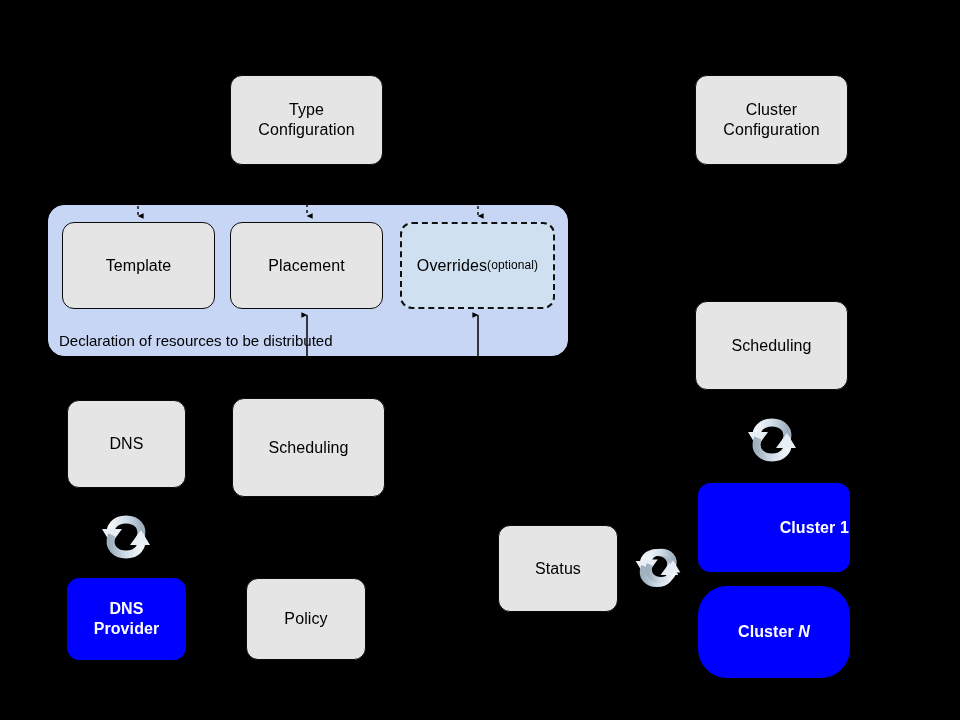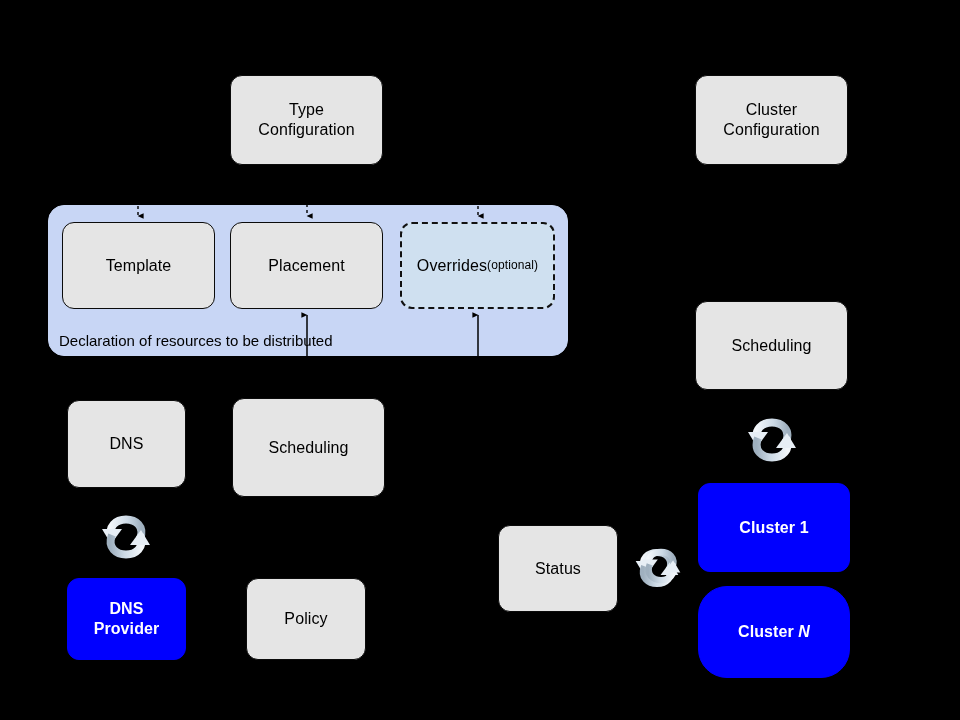--- a/index.html
+++ b/index.html
@@ -165,21 +165,21 @@
   </div>
 
   <div class="node" style="left:246px; top:578px; width:120px; height:82px;">
     <span class="label">Policy</span>
   </div>
 
   <div class="node" style="left:695px; top:301px; width:153px; height:89px;">
     <span class="label">Scheduling</span>
   </div>
 
-  <div class="node blue" style="left:698px; top:483px; width:152px; height:89px;">
+  <div class="node blue" style="left:698px; top:483px; width:152px; height:89px;justify-content:flex-end;">
     <span class="label">Cluster 1</span>
   </div>
 
   <div class="node blue" style="left:698px; top:586px; width:152px; height:92px;border-radius:29px;">
     <span class="label"><span>Cluster </span><span class="ital">N</span></span>
   </div>
 
   <svg class="sync" style="left:90px; top:497px;" width="72" height="80" viewBox="0 0 72 80">
     <defs>
       <linearGradient id="gSyncA" x1="0" y1="0" x2="1" y2="0">

